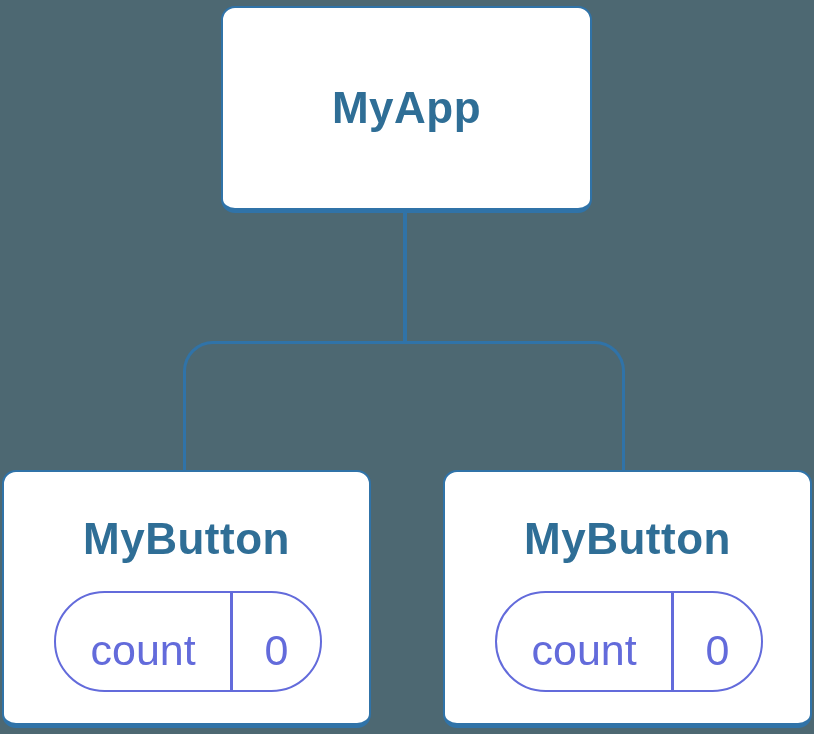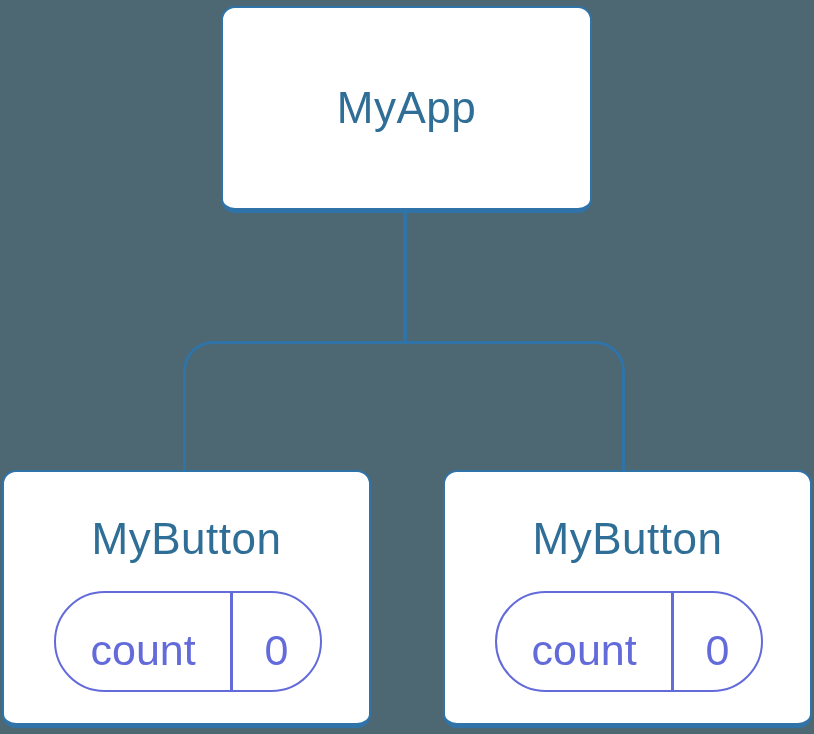--- a/index.html
+++ b/index.html
@@ -32,21 +32,21 @@
     width: 371px; height: 207px;
     display: flex;
     align-items: center;
     justify-content: center;
   }
   .node-child-left  { left: 2px;   top: 470px; width: 369px; height: 258px; }
   .node-child-right { left: 443px; top: 470px; width: 369px; height: 258px; }
   .node-label {
     color: var(--text-blue);
     font-size: 44px;
-    font-weight: 400;
+    font-weight: 700;
     letter-spacing: 0.5px;
     white-space: nowrap;
   }
   .child-label {
     position: absolute;
     left: 0; right: 0; top: 42px;
     text-align: center;
   }
   .connector-stem {
     position: absolute;

